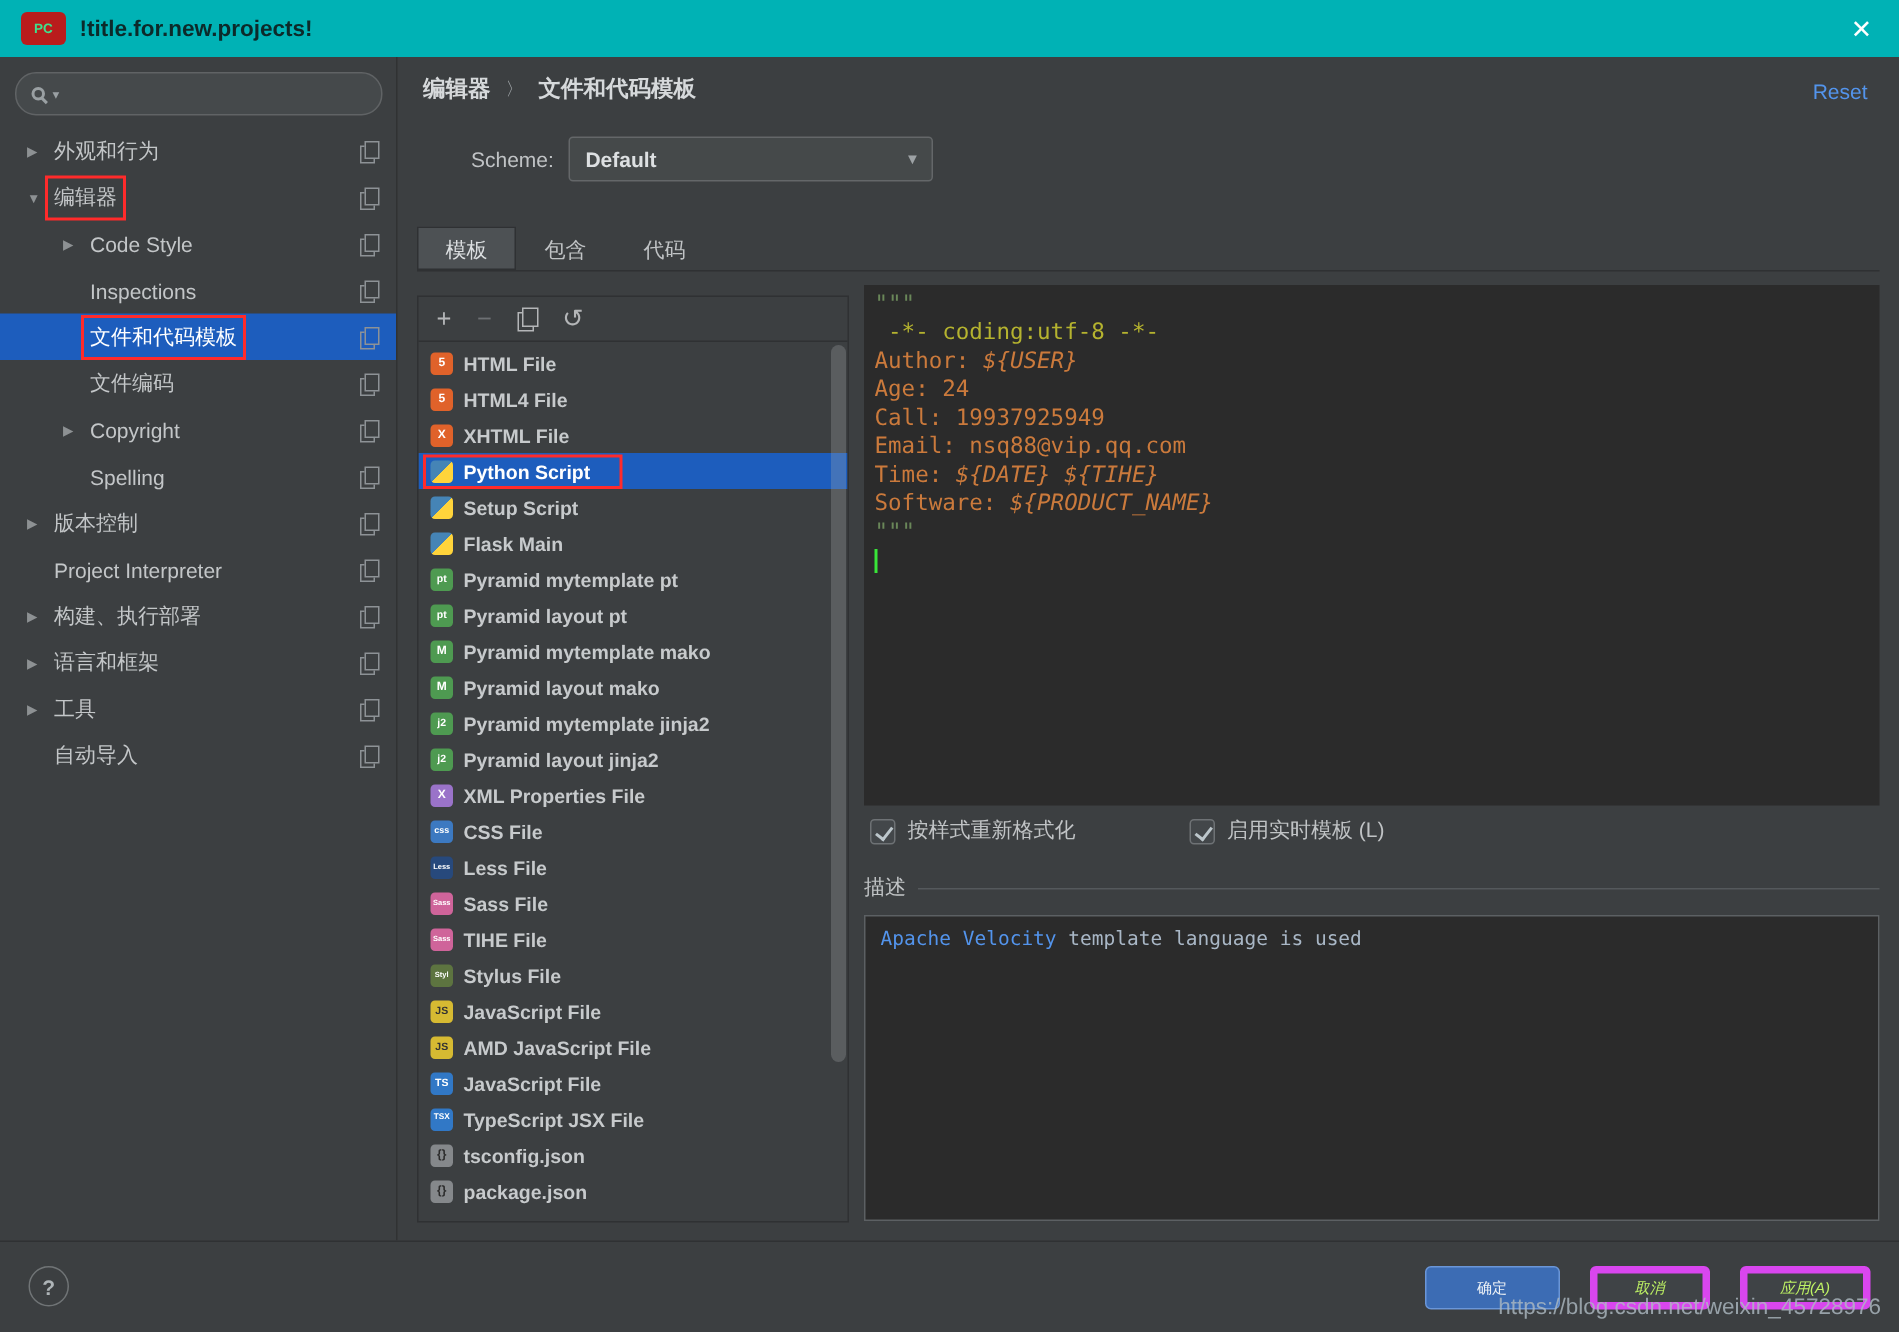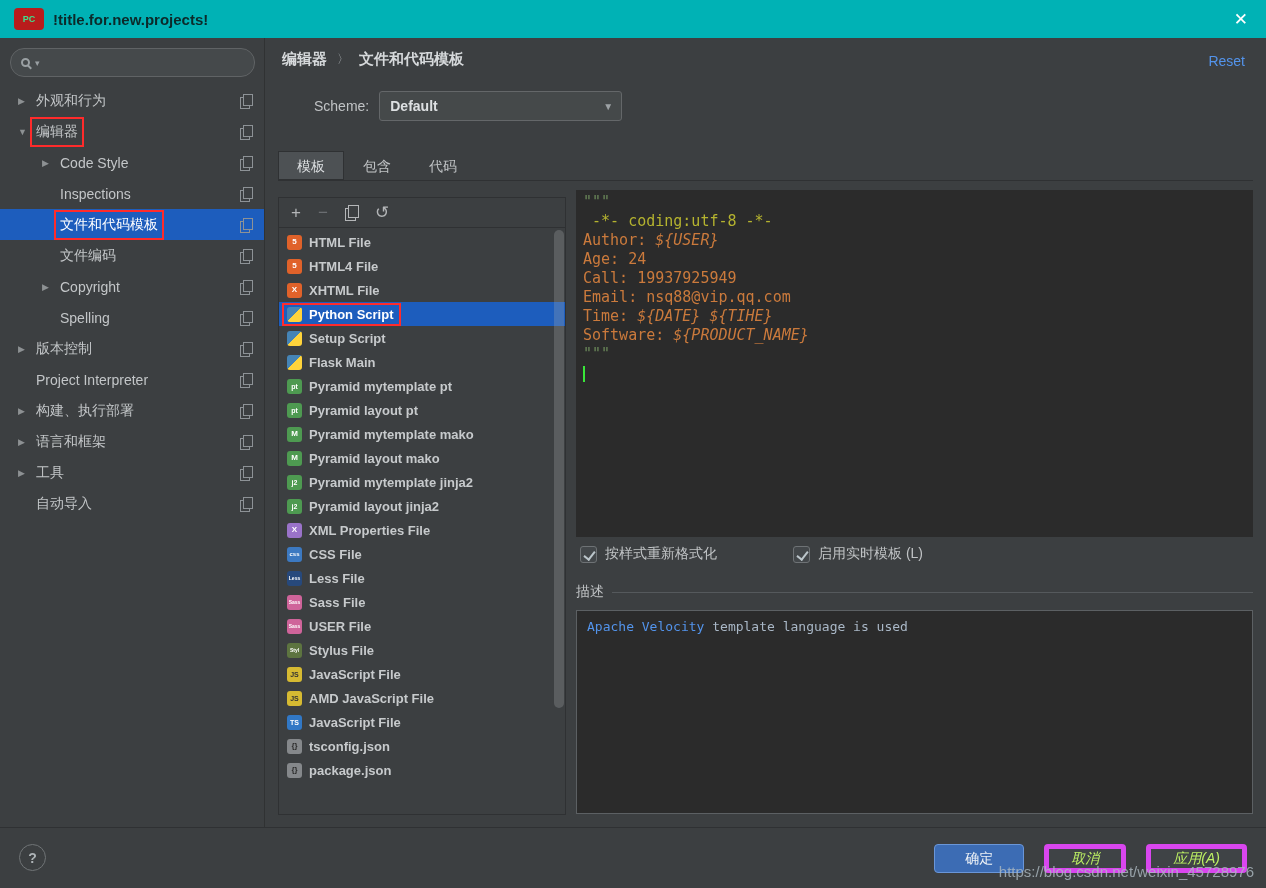--- a/index.html
+++ b/index.html
@@ -57,21 +57,21 @@
   .tpl-toolbar { height:30px; border-bottom:1px solid #2f3133; display:flex; align-items:center; gap:17px; padding:0 12px; flex:none; }
   .tb-ic { color:#b4b6b8; font-size:17px; line-height:1; cursor:pointer; }
   .tb-ic.dim { color:#6d7073; }
   .tb-copy { width:13px; height:15px; position:relative; cursor:pointer; }
   .tb-copy::before { content:''; position:absolute; left:0; top:3px; width:9px; height:11px; border:1px solid #b4b6b8; }
   .tb-copy::after  { content:''; position:absolute; left:3px; top:0; width:9px; height:11px; border:1px solid #b4b6b8; background:#3c3f41; }
   .tpl-list { flex:1; overflow:hidden; position:relative; padding-top:2px; }
   .tpl-item { height:24px; display:flex; align-items:center; padding-left:8px; font-size:13px; font-weight:bold; color:#c7cacc; cursor:pointer; }
   .tpl-item.selected { background:var(--selection,#1d5dbd); color:#ffffff; }
   .tpl-inner { display:flex; align-items:center; gap:7px; }
-  .red-annot-row { outline:2px solid var(--annot,#ff2b2b); outline-offset:1px; padding:1px 4px 1px 2px; margin-left:-2px;align-items:center; }
+  .red-annot-row { outline:2px solid var(--annot,#ff2b2b); outline-offset:1px; padding:1px 18px 1px 2px; margin-left:-2px;align-items:center; }
   .fi { width:15px; height:15px; border-radius:3px; flex:none; display:flex; align-items:center; justify-content:center;
         font-weight:bold; color:#fff; line-height:1; }
   .fi-python { background:linear-gradient(135deg,#4584b6 50%,#ffd43b 50%); }
   .scroll-thumb { position:absolute; right:1px; top:2px; width:10px; height:478px; background:rgba(169,172,175,.28); border-radius:6px; }
 
   .editor { position:absolute; left:310px; top:152px; right:13px; height:347px; background:var(--edbg,#2b2b2b);
             font-family:"DejaVu Sans Mono", monospace; font-size:15px; line-height:19px; padding:3px 7px; cursor:text; }
   .code-line { white-space:pre; min-height:19px; }
   .tok-str  { color:var(--green,#6a8759); }
   .tok-meta { color:var(--meta,#b5b32f); }
@@ -89,21 +89,21 @@
   .desc-head::after { content:''; flex:1; border-top:1px solid #55595c; }
   .desc-box { position:absolute; top:572px; left:310px; right:13px; height:204px; background:var(--edbg,#2b2b2b);
               border:1px solid #5c6063; padding:8px 10px; font-family:"DejaVu Sans Mono", monospace; font-size:13px; color:#a9b7c6; }
   .desc-link { color:var(--link,#5394ec); cursor:pointer; }
 
   
   .footer { position:absolute; left:0; right:0; bottom:0; height:61px; background:#3c3f41; border-top:1px solid #2f3133; }
   .help-btn { position:absolute; left:19px; top:16px; width:27px; height:27px; border:1px solid #707476; border-radius:50%;
               color:#aeb4b7; display:flex; align-items:center; justify-content:center; font-size:14px; font-weight:bold; cursor:pointer; }
   .btns { position:absolute; right:19px; top:16px; display:flex; gap:20px; }
-  .btn { height:29px; border-radius:4px; font-size:14px; display:flex; align-items:center; justify-content:center;
+  .btn { height:29px; border-radius:4px; font-size:10px; display:flex; align-items:center; justify-content:center;
          padding:0 22px; cursor:pointer; font-family:inherit; }
   .btn-ok { background:var(--okbg,#3c6cb4); border:1px solid #6a96d8; color:#eef2f6; min-width:90px; }
   .btn-plain { background:#3f4346; border:5px solid #d946ef; color:#bef264; min-width:80px;font-style:italic; }
 
   .watermark { position:absolute; right:12px; bottom:8px; font-size:15px; color:rgba(174,186,194,.8); z-index:10; pointer-events:none; }
 </style>
 </head>
 <body>
 
 <div class="app">
@@ -317,21 +317,21 @@
           </div>
           <div class="tpl-item">
             <span class="tpl-inner">
               <span class="fi" style="background: rgb(207, 100, 154); font-size: 5px; color: rgb(255, 255, 255);">Sass</span>
               <span class="tpl-label">Sass File</span>
             </span>
           </div>
           <div class="tpl-item">
             <span class="tpl-inner">
               <span class="fi" style="background: rgb(207, 100, 154); font-size: 5px; color: rgb(255, 255, 255);">Sass</span>
-              <span class="tpl-label">USER File</span>
+              <span class="tpl-label">TIHE File</span>
             </span>
           </div>
           <div class="tpl-item">
             <span class="tpl-inner">
               <span class="fi" style="background: rgb(93, 116, 64); font-size: 5px; color: rgb(255, 255, 255);">Styl</span>
               <span class="tpl-label">Stylus File</span>
             </span>
           </div>
           <div class="tpl-item">
             <span class="tpl-inner">
@@ -342,20 +342,26 @@
           <div class="tpl-item">
             <span class="tpl-inner">
               <span class="fi" style="background: rgb(214, 186, 50); font-size: 7px; color: rgb(51, 51, 51);">JS</span>
               <span class="tpl-label">AMD JavaScript File</span>
             </span>
           </div>
           <div class="tpl-item">
             <span class="tpl-inner">
               <span class="fi" style="background: rgb(49, 120, 198); font-size: 7px; color: rgb(255, 255, 255);">TS</span>
               <span class="tpl-label">JavaScript File</span>
+            </span>
+          </div>
+          <div class="tpl-item">
+            <span class="tpl-inner">
+              <span class="fi" style="background: rgb(49, 120, 198); font-size: 5.5px; color: rgb(255, 255, 255);">TSX</span>
+              <span class="tpl-label">TypeScript JSX File</span>
             </span>
           </div>
           <div class="tpl-item">
             <span class="tpl-inner">
               <span class="fi" style="background: rgb(133, 136, 139); font-size: 8px; color: rgb(43, 43, 43);">{}</span>
               <span class="tpl-label">tsconfig.json</span>
             </span>
           </div>
           <div class="tpl-item">
             <span class="tpl-inner">

